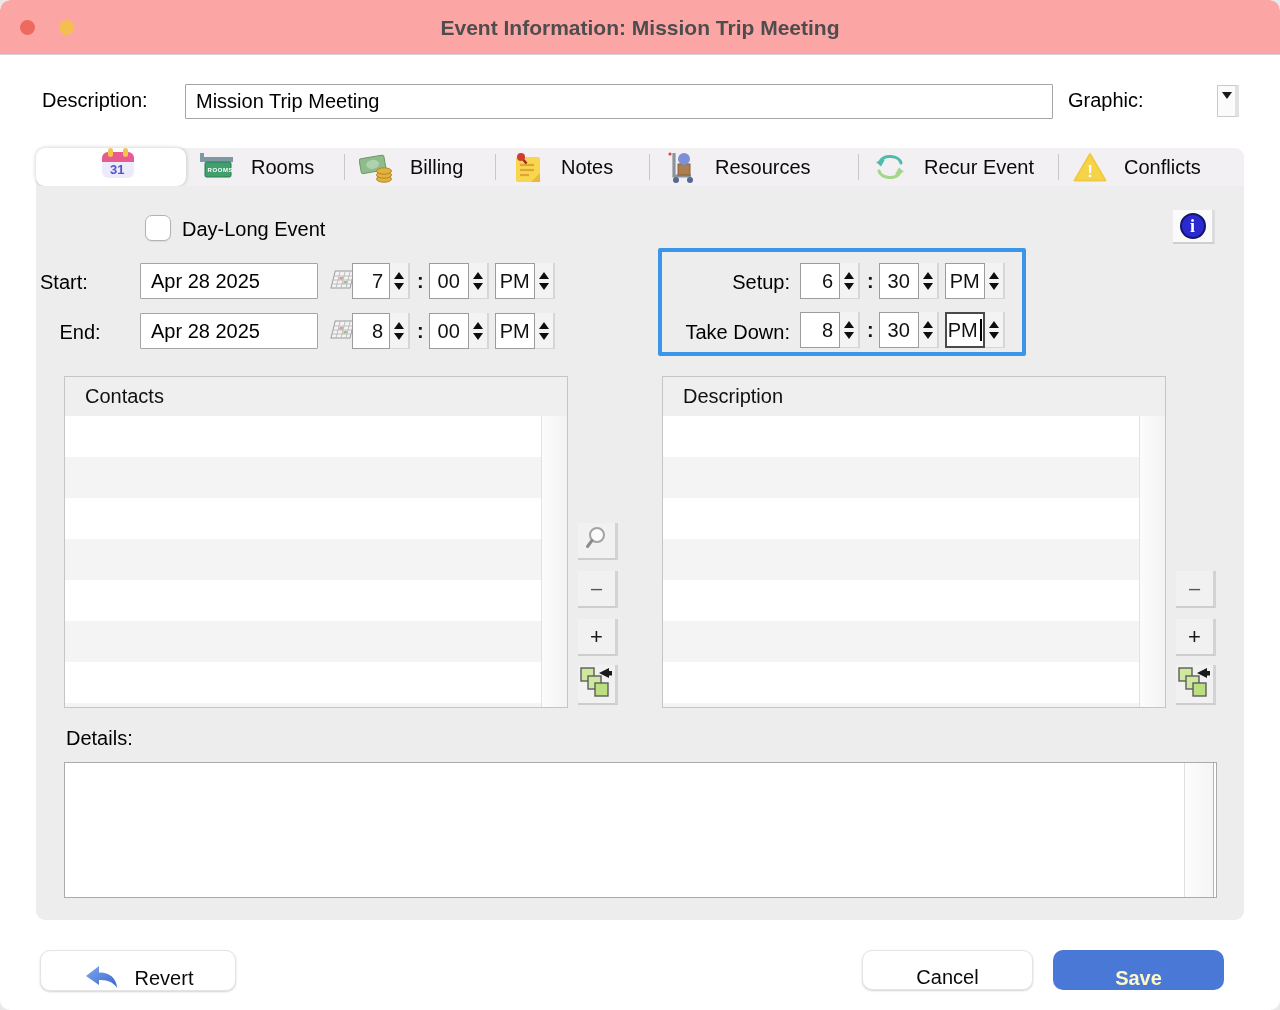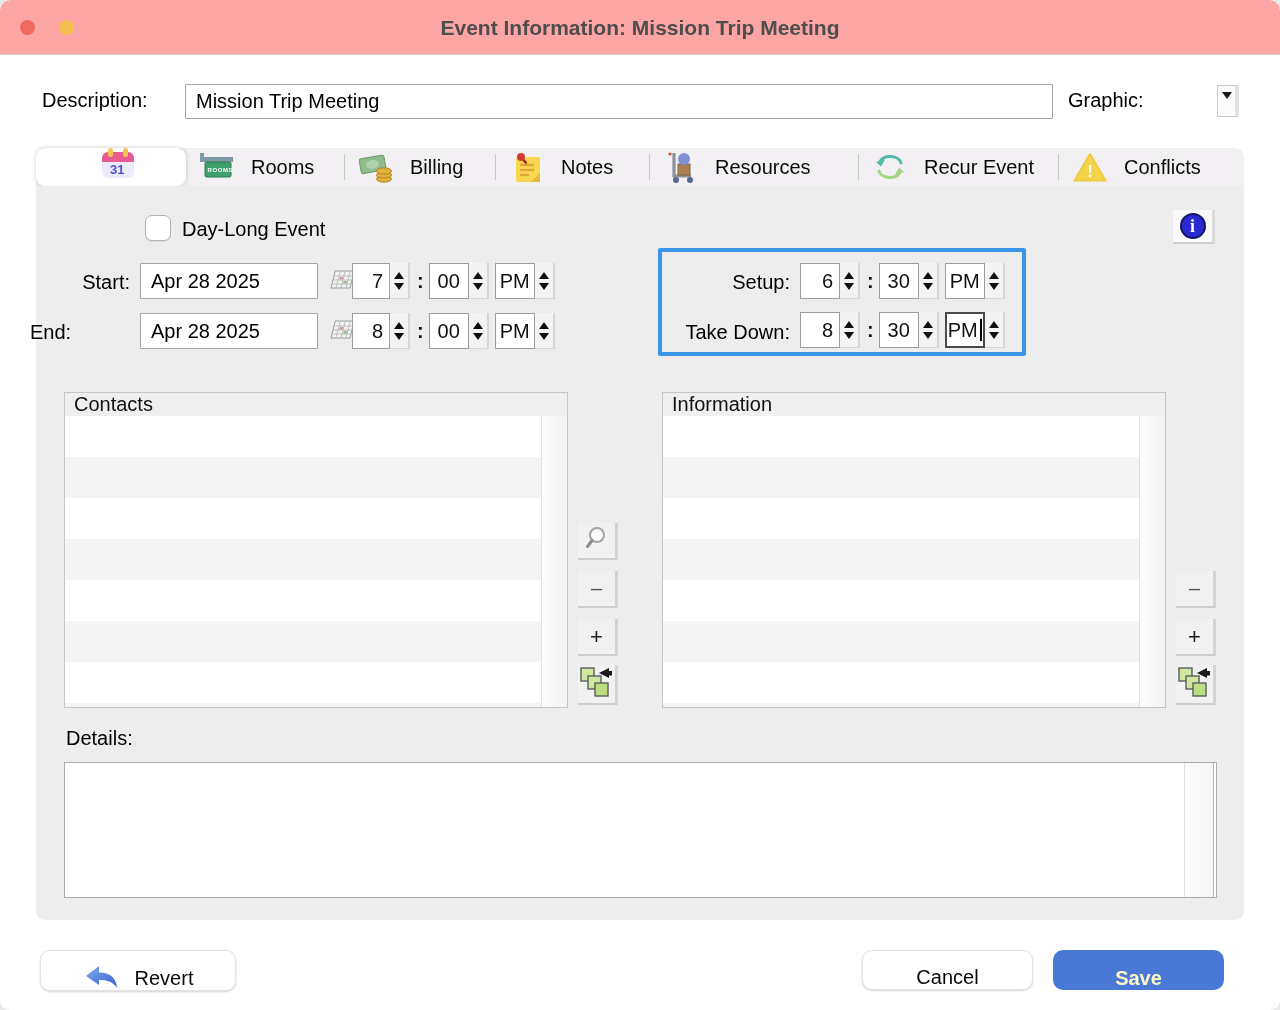--- a/index.html
+++ b/index.html
@@ -47,21 +47,21 @@
   .tfield.focused{border:2px solid #4a4a4a;}
   .stepper{width:20px;height:36px;display:flex;flex-direction:column;align-items:center;justify-content:center;gap:4px;background:#f3f3f3;border-right:2px solid #d6d6d6;border-bottom:1px solid #d6d6d6;margin-right:2px;}
   .tri-up{width:0;height:0;border-left:5px solid transparent;border-right:5px solid transparent;border-bottom:7px solid #0d0d0d;}
   .tri-down{width:0;height:0;border-left:5px solid transparent;border-right:5px solid transparent;border-top:7px solid #0d0d0d;}
   .colon{font-size:20px;font-weight:700;margin:0 5px;}
   .caret{display:inline-block;width:2px;height:22px;background:#000;margin-left:2px;}
   .cal-icon{position:absolute;width:30px;height:26px;}
   .hl-box{position:absolute;left:658px;top:248px;width:368px;height:108px;border:4px solid var(--highlight);border-radius:2px;}
 
   
-  .list-header{position:absolute;height:41px;background:#f0efef;border:1px solid #c5c5c5;font-size:20px;display:flex;align-items:flex-start;padding-left:9px;margin-top:16px;}
+  .list-header{position:absolute;height:41px;background:#f0efef;border:1px solid #c5c5c5;font-size:20px;display:flex;align-items:center;padding-left:20px;}
   .list-body{position:absolute;background:repeating-linear-gradient(to bottom,#ffffff 0 41px,#f4f4f5 41px 82px);border:1px solid #c5c5c5;border-top:none;}
   .scroll-col{position:absolute;right:0;top:0;bottom:0;width:26px;background:linear-gradient(to right,#fcfcfc,#f3f3f3);border-left:1px solid #e2e2e2;}
   .side-btn{position:absolute;width:40px;height:37px;background:#f1f1f1;border-right:3px solid #d3d3d3;border-bottom:2px solid #cdcdcd;display:flex;align-items:center;justify-content:center;font-size:22px;color:#1a1a1a;}
 
   
   .details-area{position:absolute;left:64px;top:762px;width:1153px;height:136px;background:#fff;border:1px solid #ababab;resize:none;font-family:inherit;font-size:18px;padding:6px 34px 6px 8px;}
   .details-scroll{position:absolute;left:1184px;top:763px;width:30px;height:134px;background:linear-gradient(to right,#fcfcfc,#f5f5f5);border-left:1px solid #e0e0e0;border-right:1px solid #b5b5b5;}
 
   
   .btn{position:absolute;height:41px;border-radius:10px;display:flex;align-items:flex-end;justify-content:center;font-size:20px;gap:14px;}
@@ -184,21 +184,21 @@
 
   <div class="panel"></div>
 
   <div class="checkbox"></div>
   <div class="lbl" style="left:182px;top:218px;">Day-Long Event</div>
 
   <div class="info-btn">
     <div class="info-glyph">i</div>
   </div>
 
-  <div class="lbl" style="left:30px;top:271px;width:100px;text-align:right;">Start:</div>
+  <div class="lbl" style="left:40px;top:271px;width:100px;text-align:left;">Start:</div>
   <input class="txt-input" style="left: 140px; top: 263px; width: 178px; height: 36px;" value="Apr 28 2025">
   <span class="cal-icon" style="left:326px;top:268px;">
     <svg width="30" height="26" viewBox="0 0 30 26">
       <g transform="skewX(-14) translate(8,0)">
         <rect x="2" y="3" width="19" height="17" fill="#f3f3f3" stroke="#9a9a9a"></rect>
         <g stroke="#bdbdbd" stroke-width="1">
           <line x1="7" y1="3" x2="7" y2="20"></line>
             <line x1="12" y1="3" x2="12" y2="20"></line>
             <line x1="17" y1="3" x2="17" y2="20"></line>
           <line x1="2" y1="8" x2="21" y2="8"></line>
@@ -222,21 +222,21 @@
         <span class="tri-up"></span>
         <span class="tri-down"></span>
       </span>
     <div class="tfield" style="margin-left:4px;">PM</div>
     <span class="stepper">
         <span class="tri-up"></span>
         <span class="tri-down"></span>
       </span>
   </div>
 
-  <div class="lbl" style="left:30px;top:321px;width:100px;text-align:left;">End:</div>
+  <div class="lbl" style="left:30px;top:321px;width:100px;text-align:center;">End:</div>
   <input class="txt-input" style="left: 140px; top: 313px; width: 178px; height: 36px;" value="Apr 28 2025">
   <span class="cal-icon" style="left:326px;top:318px;">
     <svg width="30" height="26" viewBox="0 0 30 26">
       <g transform="skewX(-14) translate(8,0)">
         <rect x="2" y="3" width="19" height="17" fill="#f3f3f3" stroke="#9a9a9a"></rect>
         <g stroke="#bdbdbd" stroke-width="1">
           <line x1="7" y1="3" x2="7" y2="20"></line>
             <line x1="12" y1="3" x2="12" y2="20"></line>
             <line x1="17" y1="3" x2="17" y2="20"></line>
           <line x1="2" y1="8" x2="21" y2="8"></line>
@@ -336,21 +336,21 @@
         <rect x="1" y="3" width="13" height="13" fill="#cfe79f" stroke="#5d5d5d" stroke-width="1.4"></rect>
         <rect x="8" y="11" width="13" height="13" fill="#cfe79f" stroke="#5d5d5d" stroke-width="1.4"></rect>
         <rect x="15" y="18" width="13" height="13" fill="#bade80" stroke="#5d5d5d" stroke-width="1.4"></rect>
         <polygon points="19,8 29,3 29,13" fill="#1a1a1a"></polygon>
         <rect x="28" y="6" width="4" height="4.5" fill="#1a1a1a"></rect>
       </svg>
     </span>
   </div>
 
   <div class="list-header" style="left:662px;top:376px;width:504px;">
-    <span>Information</span>
+    <span>Description</span>
   </div>
   <div class="list-body" style="left:662px;top:416px;width:504px;height:292px;">
     <div class="scroll-col"></div>
   </div>
   <div class="side-btn" style="left:1176px;top:571px;">
     <span style="color:#555;font-size:20px;">–</span>
   </div>
   <div class="side-btn" style="left:1176px;top:619px;">
     <span>+</span>
   </div>

